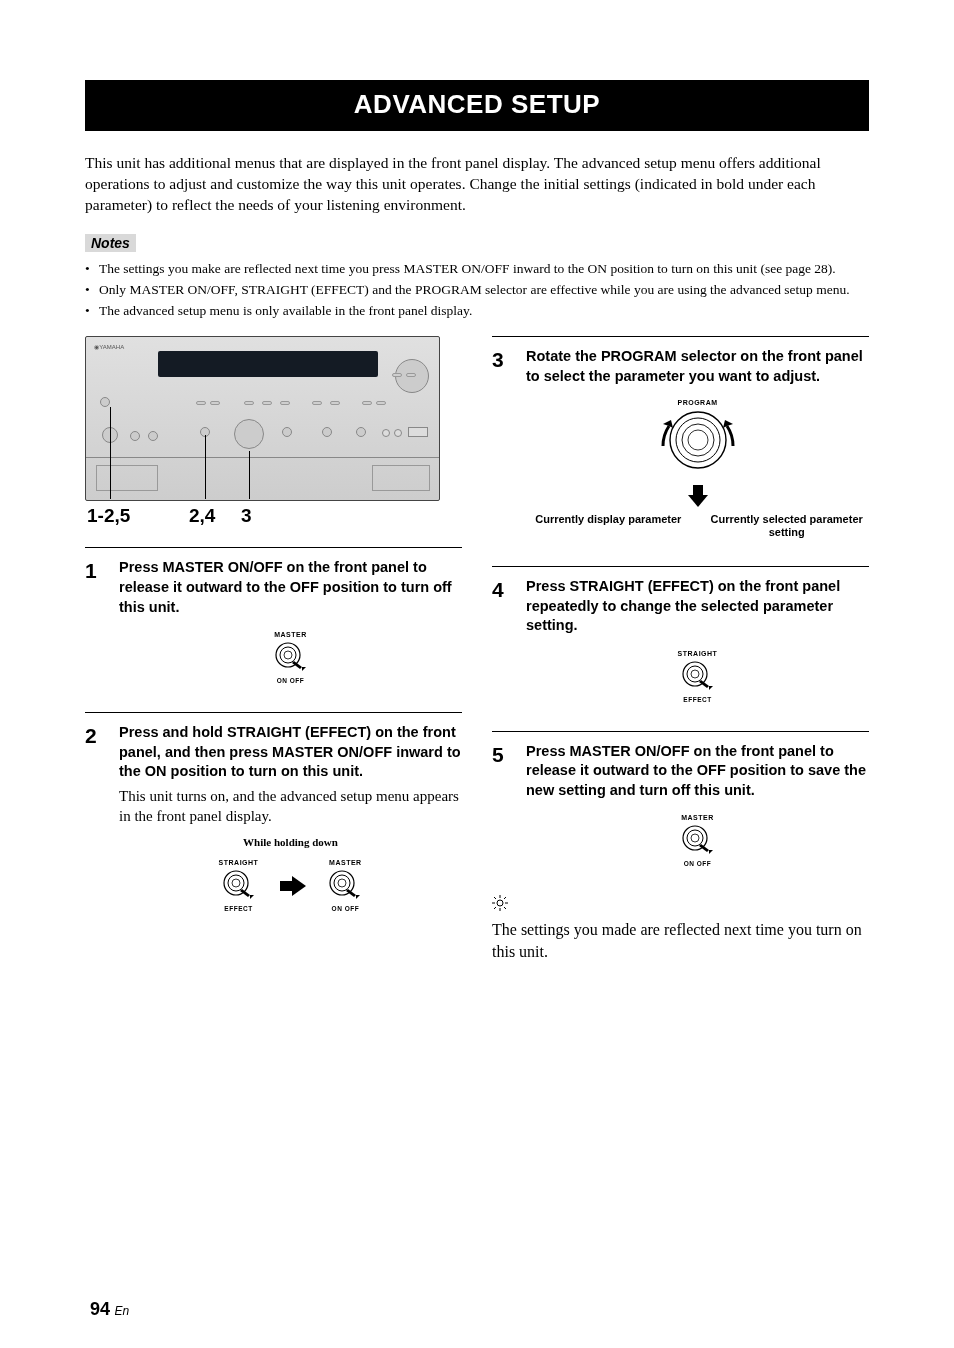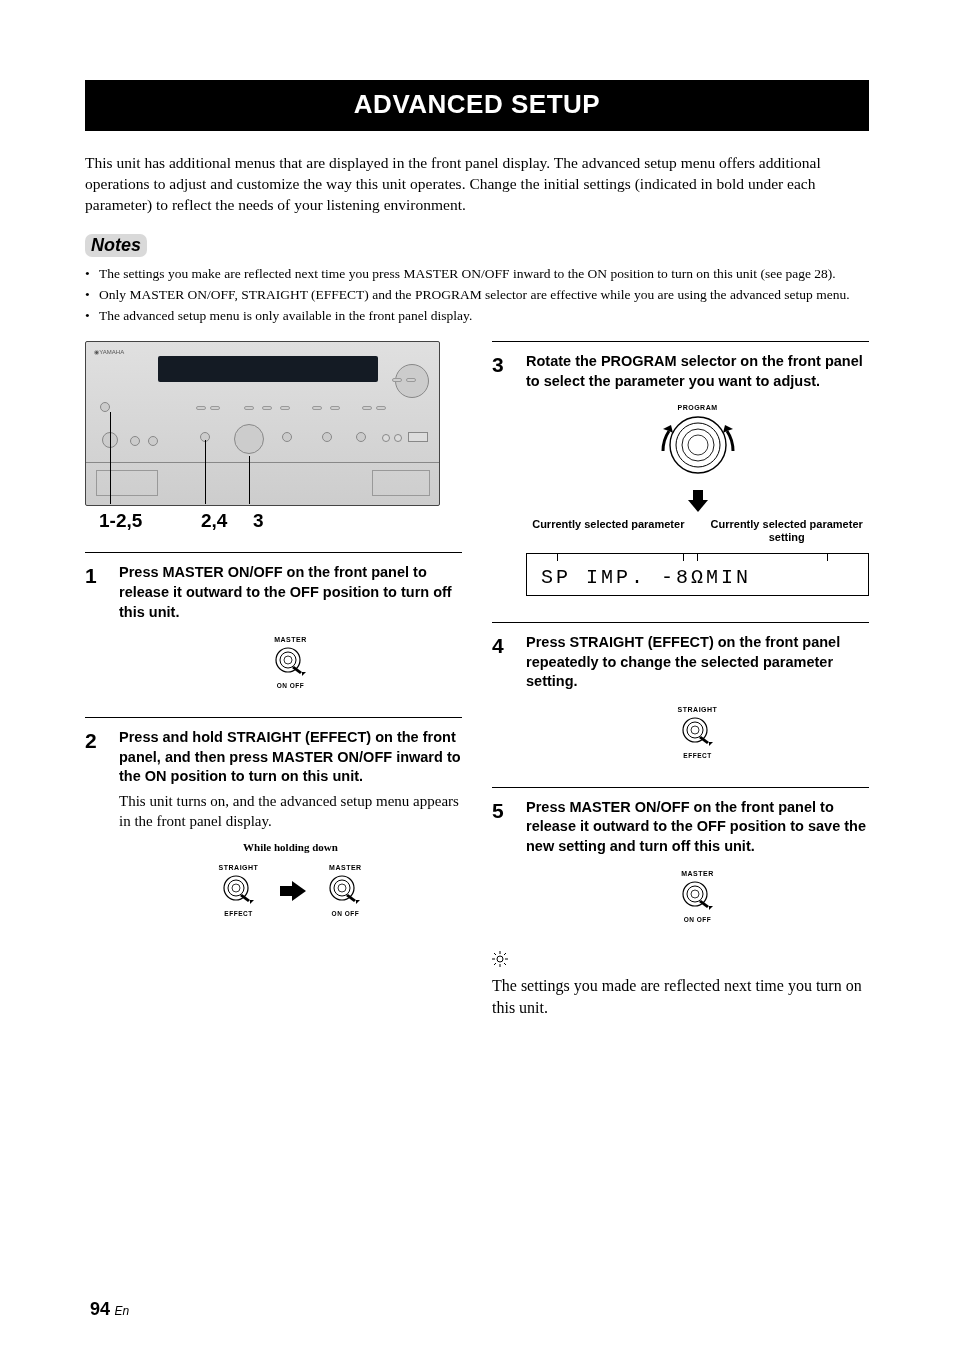--- a/index.html
+++ b/index.html
@@ -28,24 +28,23 @@
     font-size: 15.5px;
     line-height: 1.35;
     margin-bottom: 18px;
   }
   .notes-label {
     display: inline-block;
     background: #d9d9d9;
     font-family: Arial, Helvetica, sans-serif;
     font-weight: bold;
     font-style: italic;
-    font-size: 18px;
+    font-size: 14px;
     padding: 1px 6px;
     margin-bottom: 8px;
-    border-radius: 7px;
   }
   ul.notes {
     list-style: none;
     padding: 0;
     margin: 0 0 16px 0;
   }
   ul.notes li {
     position: relative;
     padding-left: 14px;
     font-size: 13.5px;
@@ -192,21 +191,21 @@
 
       <div style="position:absolute; left:0; right:0; top:120px; border-top:1px solid #888;"></div>
 
       <div style="position:absolute; top:128px; left:10px; width:62px; height:26px; border:1px solid #999;"></div>
       <div style="position:absolute; top:128px; left:286px; width:58px; height:26px; border:1px solid #999;"></div>
 
       <div class="panel-line" style="left:24px; top:70px; height:92px;"></div>
       <div class="panel-line" style="left:119px; top:98px; height:64px;"></div>
       <div class="panel-line" style="left:163px; top:114px; height:48px;"></div>
     </div>
-    <div style="position:relative; width:355px; height:24px; margin-top:-32px; margin-bottom:18px;margin-left:12px;">
+    <div style="position:relative; width:355px; height:24px; margin-top:-32px; margin-bottom:18px;">
       <span class="panel-ref" style="left:2px;">1-2,5</span>
       <span class="panel-ref" style="left:104px;">2,4</span>
       <span class="panel-ref" style="left:156px;">3</span>
     </div>
 
     <hr class="step-sep">
     <div class="step">
       <div class="step-num">1</div>
       <div class="step-body">
         <div class="step-head">Press MASTER ON/OFF on the front panel to release it outward to the OFF position to turn off this unit.</div>
@@ -285,29 +284,22 @@
             <path d="M36 20 l-6 -2 l8 -4 l2 8 z" fill="#000"></path>
 
             <path d="M100 40 A36 36 0 0 0 94 20" fill="none" stroke="#000" stroke-width="3"></path>
             <path d="M94 20 l6 -2 l-8 -4 l-2 8 z" fill="#000"></path>
           </svg>
           <div style="margin:2px auto 0 auto;">
             <div style="width:10px;height:10px;background:#000;margin:0 auto;"></div>
             <div style="width:0;height:0;border-left:10px solid transparent;border-right:10px solid transparent;border-top:12px solid #000;margin:0 auto;"></div>
           </div>
           <div class="prog-caption-row">
-            <div>Currently selected parameter</div>
+            <div>Currently display parameter</div>
             <div>Currently selected parameter setting</div>
-          </div>
-          <div class="lcd-box">
-            <div class="tick" style="left:30px; top:0;"></div>
-            <div class="tick" style="left:156px; top:0;"></div>
-            <div class="tick" style="left:170px; top:0;"></div>
-            <div class="tick" style="left:300px; top:0;"></div>
-            <span>SP IMP. -8ΩMIN</span>
           </div>
         </div>
       </div>
     </div>
 
     <hr class="step-sep">
     <div class="step">
       <div class="step-num">4</div>
       <div class="step-body">
         <div class="step-head">Press STRAIGHT (EFFECT) on the front panel repeatedly to change the selected parameter setting.</div>

